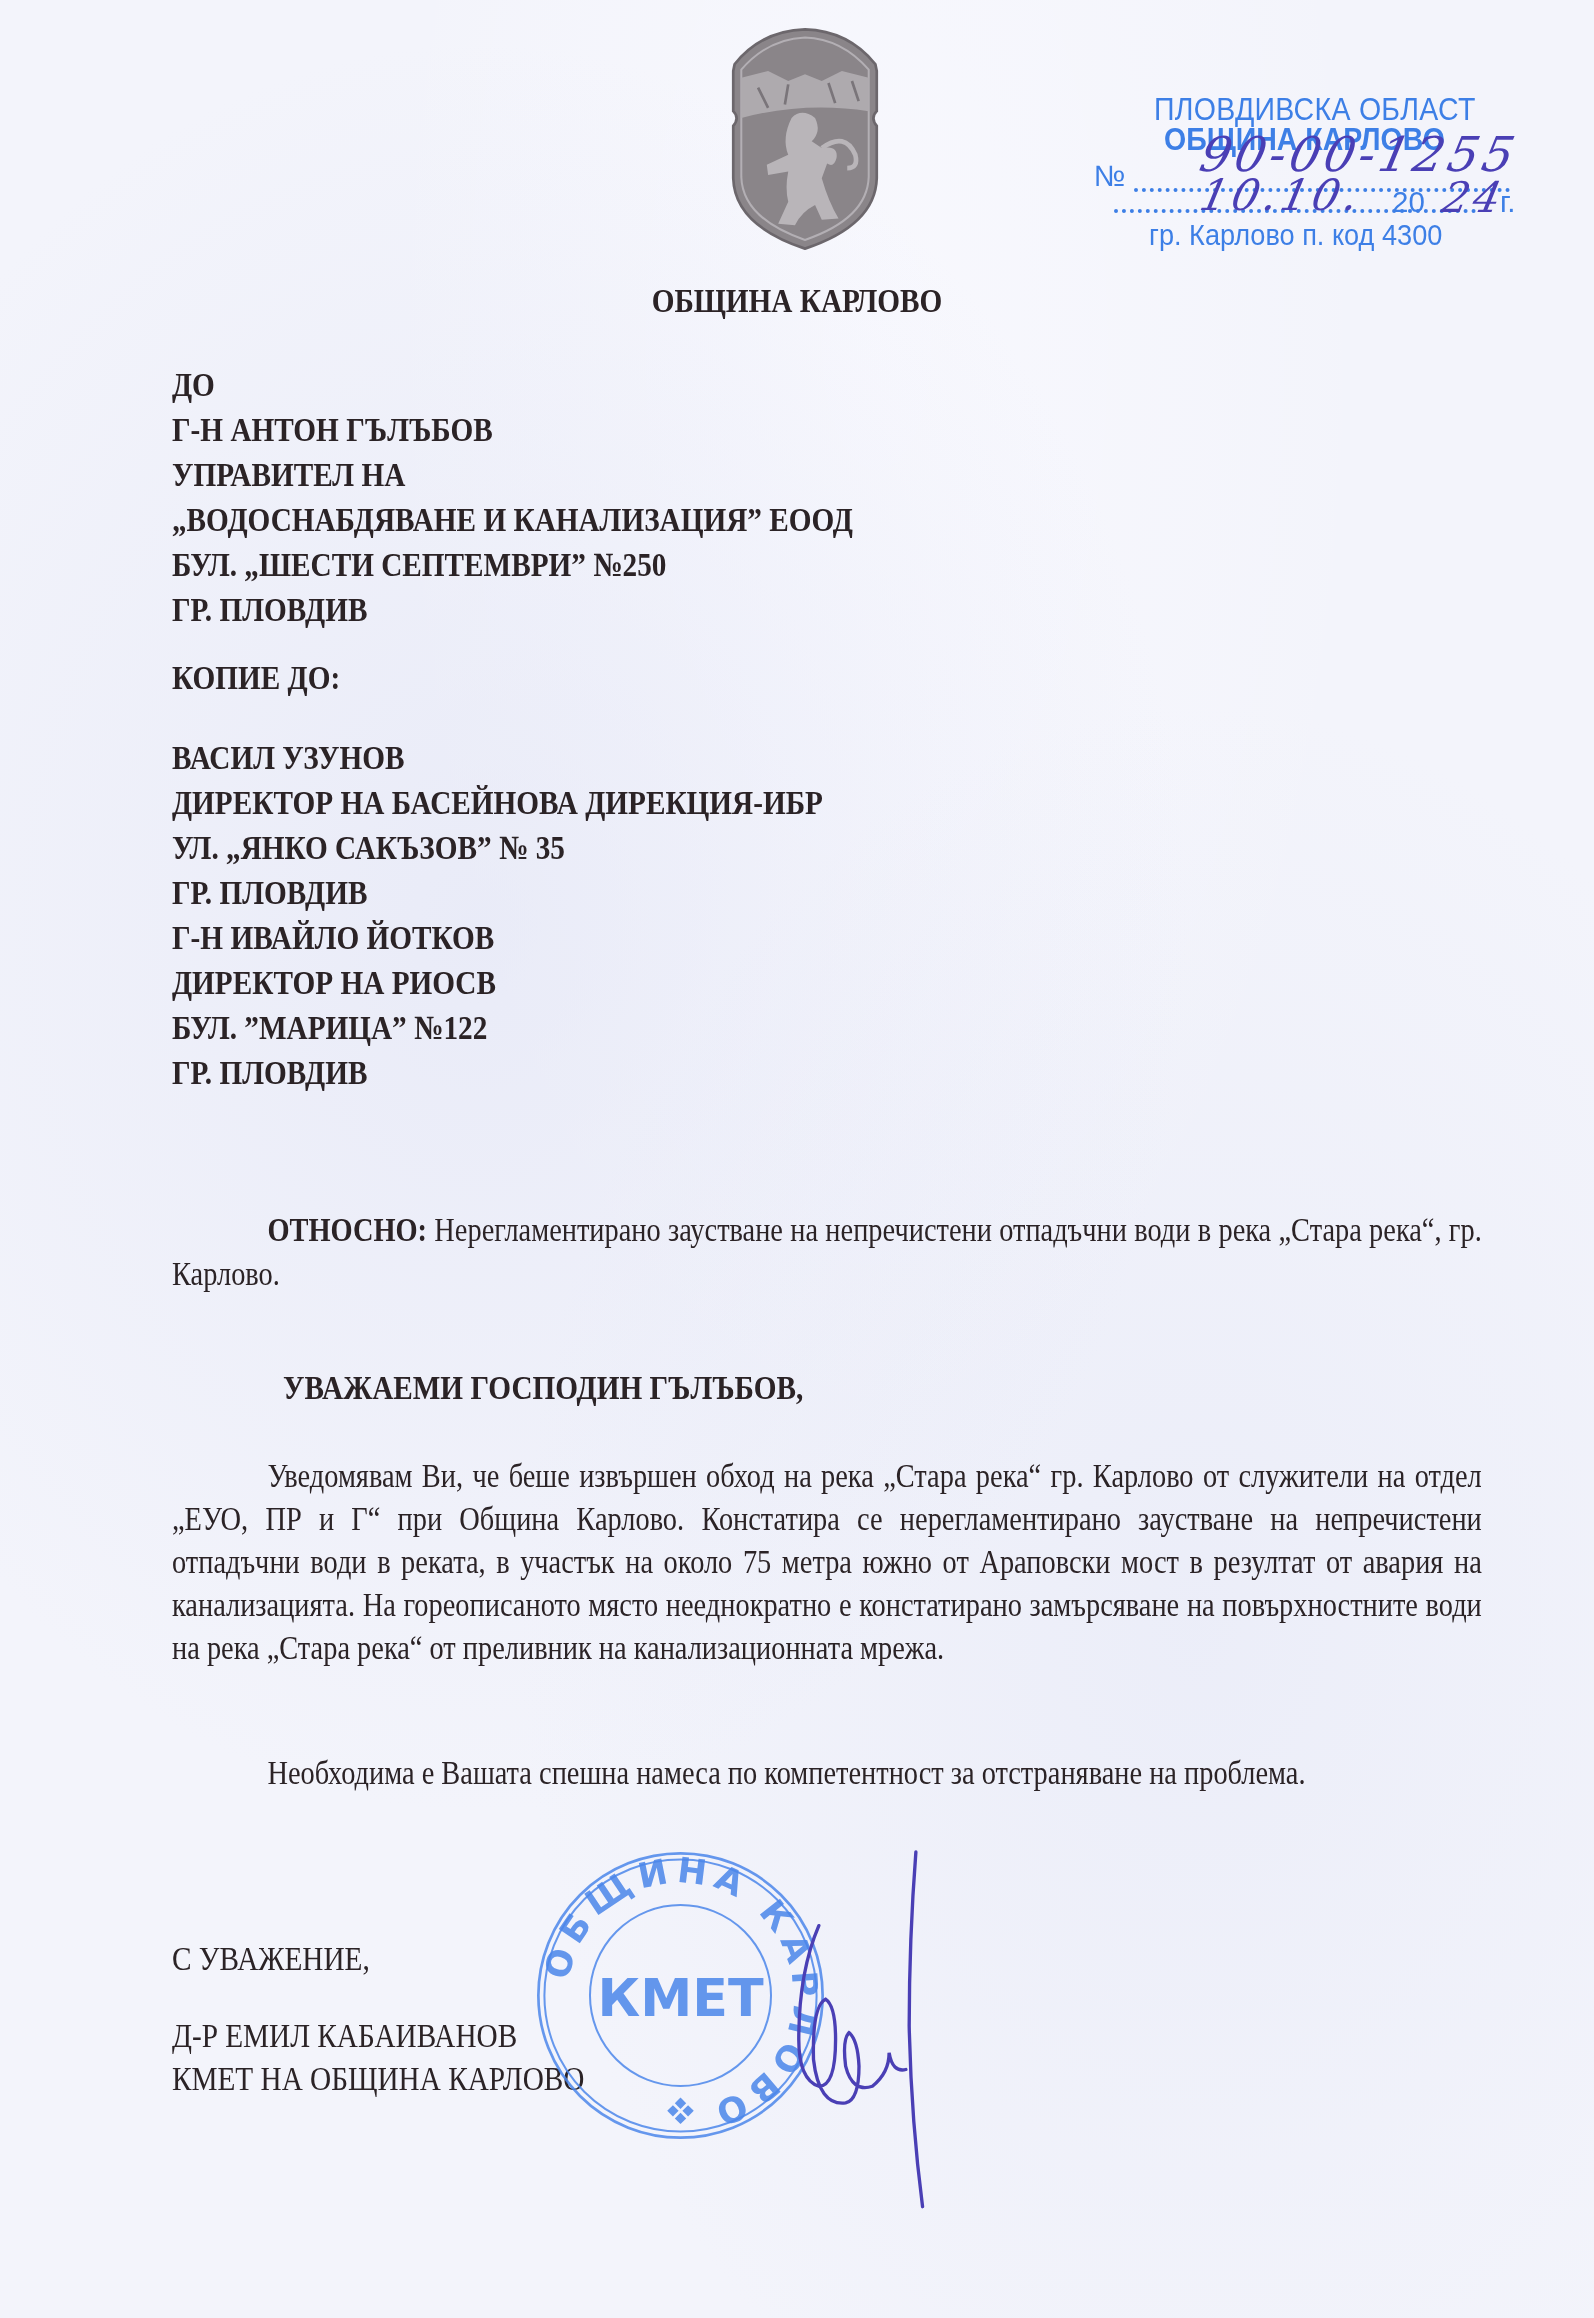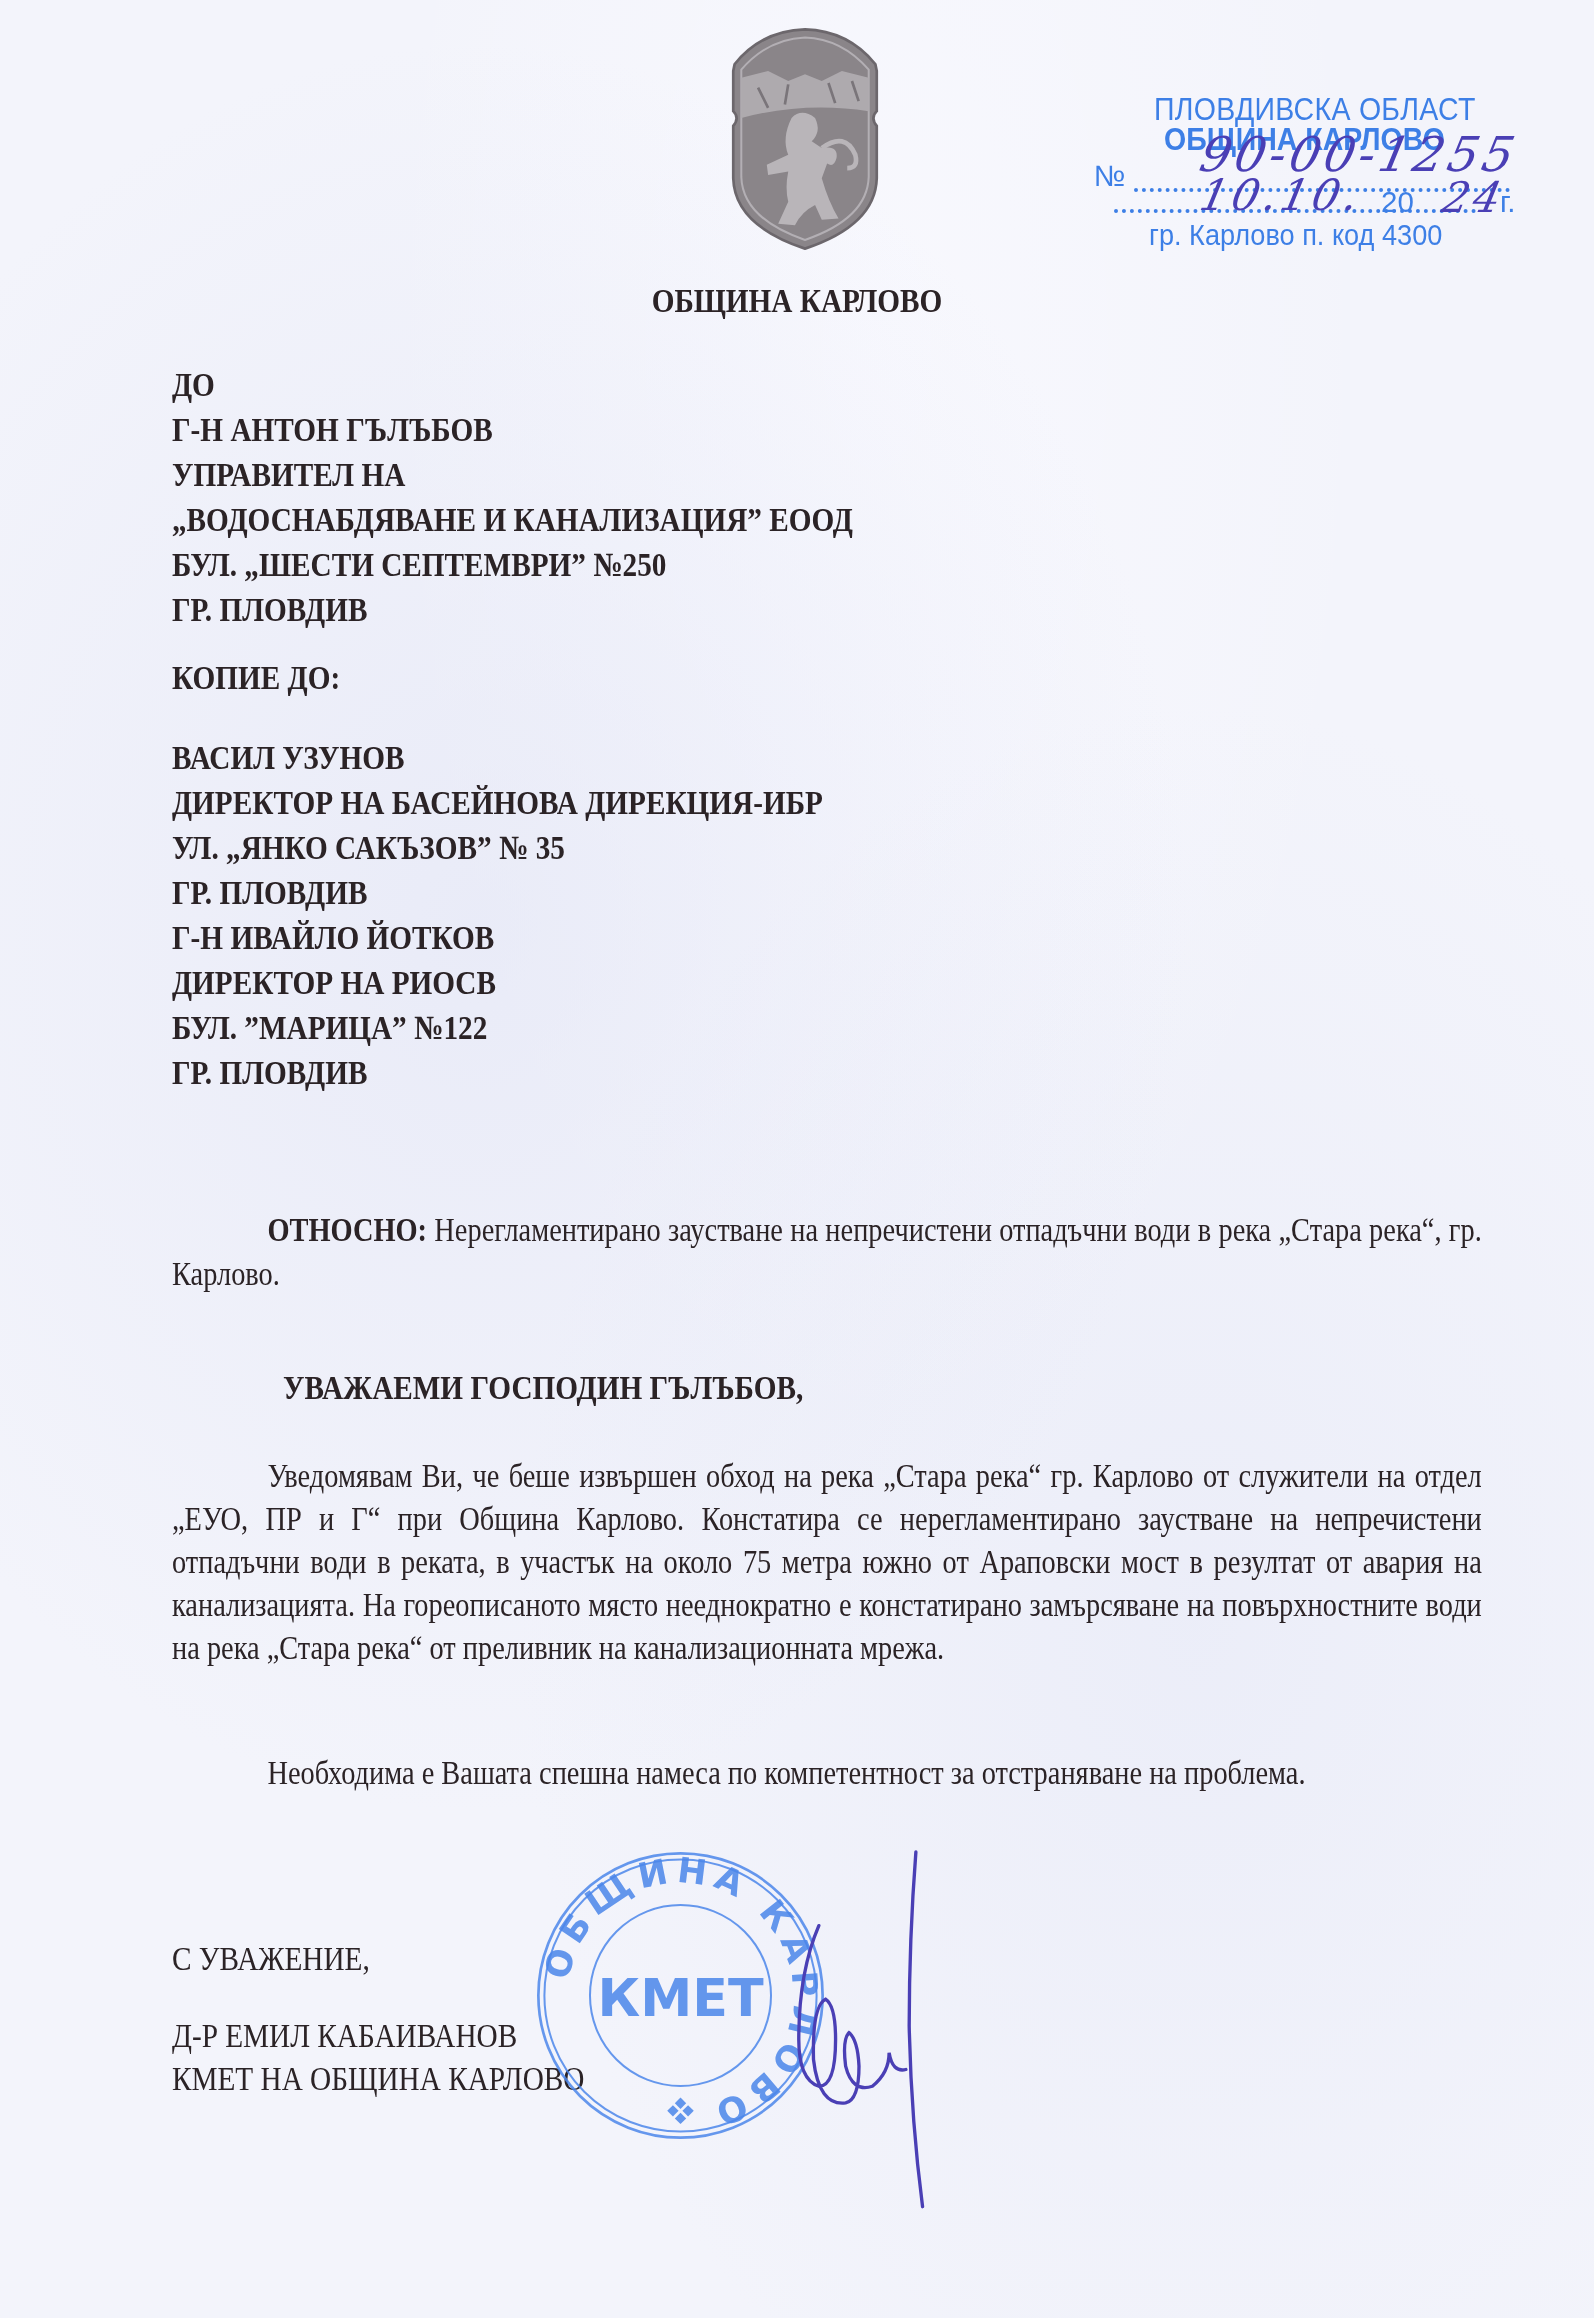--- a/index.html
+++ b/index.html
@@ -22,21 +22,21 @@
   
   .reg {
     left:1087px; top:87px; width:450px; height:174px;
     color:#3d7fe6; font-family:"Liberation Sans","DejaVu Sans",sans-serif;
   }
   .reg .l1 { position:absolute; left:67px; top:5.4px; font-size:31px; letter-spacing:0.3px; transform:scaleX(0.92); transform-origin:left; white-space:nowrap;}
   .reg .l2 { position:absolute; left:77px; top:35px; font-size:31px; font-weight:bold; transform:scaleX(0.92); transform-origin:left; white-space:nowrap;}
   .reg .l3 { position:absolute; left:6.7px; top:72px; font-size:29.5px; white-space:nowrap; }
   .reg .dots1 { position:absolute; left:47px; top:71px; width:376px; height:29.5px; border-bottom:4px dotted #3d7fe6; }
   .reg .dots2 { position:absolute; left:27px; top:115px; width:362px; height:6.7px; border-bottom:4px dotted #3d7fe6; }
-  .reg .year { position:absolute; left:294px; top:98px; font-size:29.5px; white-space:nowrap;}
+  .reg .year { position:absolute; left:305px; top:98px; font-size:29.5px; white-space:nowrap;}
   .reg .gsuffix { position:absolute; left:413px; top:98px; font-size:29.5px; }
   .reg .l5 { position:absolute; left:62px; top:131px; font-size:29.5px; transform:scaleX(0.92); transform-origin:left; white-space:nowrap;}
   .hand {
     position:absolute; color:#4a3fb5; font-family:"DejaVu Serif",serif; font-style:italic;
     white-space:nowrap; letter-spacing:4px;
   }
   .reg .num { left:114px; top:39px; font-size:48px; transform:skewX(-12deg); }
   .reg .date { left:114px; top:83px; font-size:43px; transform:skewX(-12deg); }
   .reg .yr2 { left:356px; top:86px; font-size:42px; transform:skewX(-12deg); }
 

